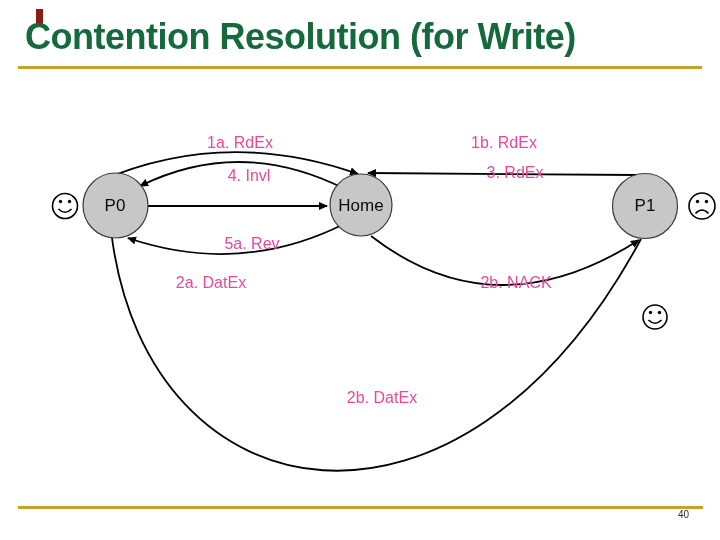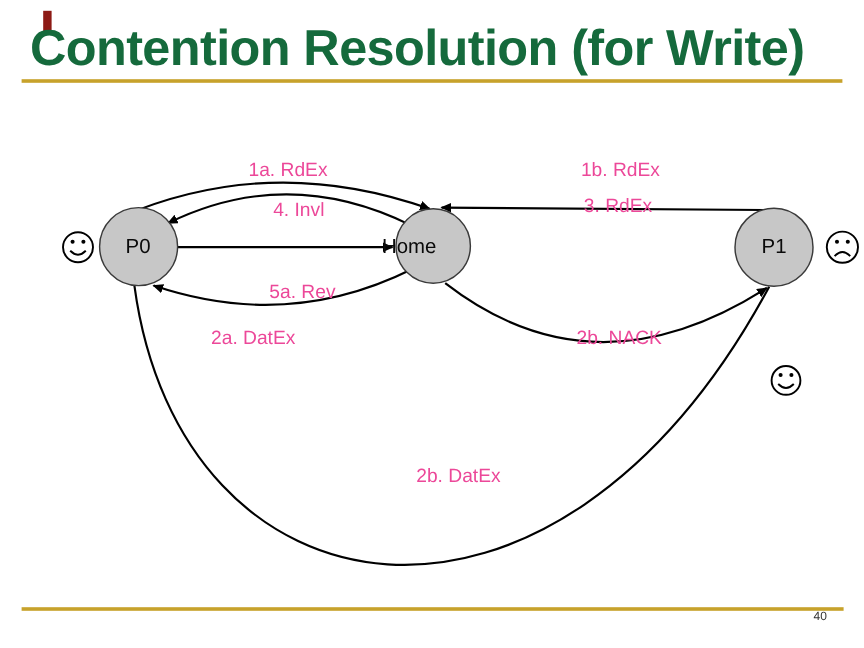--- a/index.html
+++ b/index.html
@@ -3,21 +3,21 @@
 <meta charset="utf-8">
 <style>
   html,body{margin:0;padding:0;background:#ffffff;}
   .slide{
     position:relative;width:720px;height:540px;background:#ffffff;overflow:hidden;
     font-family:"Liberation Sans", sans-serif;
   }
   .corner-mark{position:absolute;left:36px;top:9px;width:7px;height:17px;}
   .slide-title{
     position:absolute;left:25px;top:16px;width:660px;
-    font-size:42px;font-weight:600;letter-spacing:-0.5px;white-space:nowrap;
+    font-size:36px;font-weight:600;letter-spacing:-0.5px;white-space:nowrap;
   }
   .title-rule{position:absolute;left:18px;top:66px;width:684px;height:3px;}
   .bottom-rule{position:absolute;left:18px;top:506px;width:685px;height:3px;}
   .page-num{position:absolute;left:678px;top:509px;font-size:10px;color:#333333;}
   .diagram-svg{position:absolute;left:0;top:0;width:720px;height:540px;}
   .nlabel{
     position:absolute;transform:translate(-50%,-50%);
     font-size:17px;color:#0a0a0a;white-space:nowrap;
   }
   .elabel{
@@ -77,28 +77,28 @@
 
     <g>
       <circle cx="655" cy="317" r="12" fill="#fff" stroke="#000" stroke-width="1.6"></circle>
       <circle cx="650.5" cy="312.5" r="1.7" fill="#000"></circle>
       <circle cx="659.5" cy="312.5" r="1.7" fill="#000"></circle>
       <path d="M 648.5 320 Q 655 326.5 661.5 320" fill="none" stroke="#000" stroke-width="1.6"></path>
     </g>
   </svg>
 
   <div class="nlabel" style="left:115px;top:206px">P0</div>
-  <div class="nlabel" style="left:341px;top:206px">Home</div>
+  <div class="nlabel" style="left:361px;top:206px">Home</div>
   <div class="nlabel" style="left:645px;top:206px">P1</div>
 
   <div class="elabel" style="left:240px;top:143px">1a. RdEx</div>
   <div class="elabel" style="left:249px;top:176px">4. Invl</div>
   <div class="elabel" style="left:252px;top:244px">5a. Rev</div>
   <div class="elabel" style="left:211px;top:283px">2a. DatEx</div>
-  <div class="elabel" style="left:517px;top:143px">1b. RdEx</div>
+  <div class="elabel" style="left:504px;top:143px">1b. RdEx</div>
   <div class="elabel" style="left:515px;top:173px">3. RdEx</div>
   <div class="elabel" style="left:516px;top:283px">2b. NACK</div>
   <div class="elabel" style="left:382px;top:398px">2b. DatEx</div>
 
   <div class="bottom-rule" style="background: rgb(199, 162, 43);"></div>
 
   <div class="page-num">40</div>
 
 </div>
 

